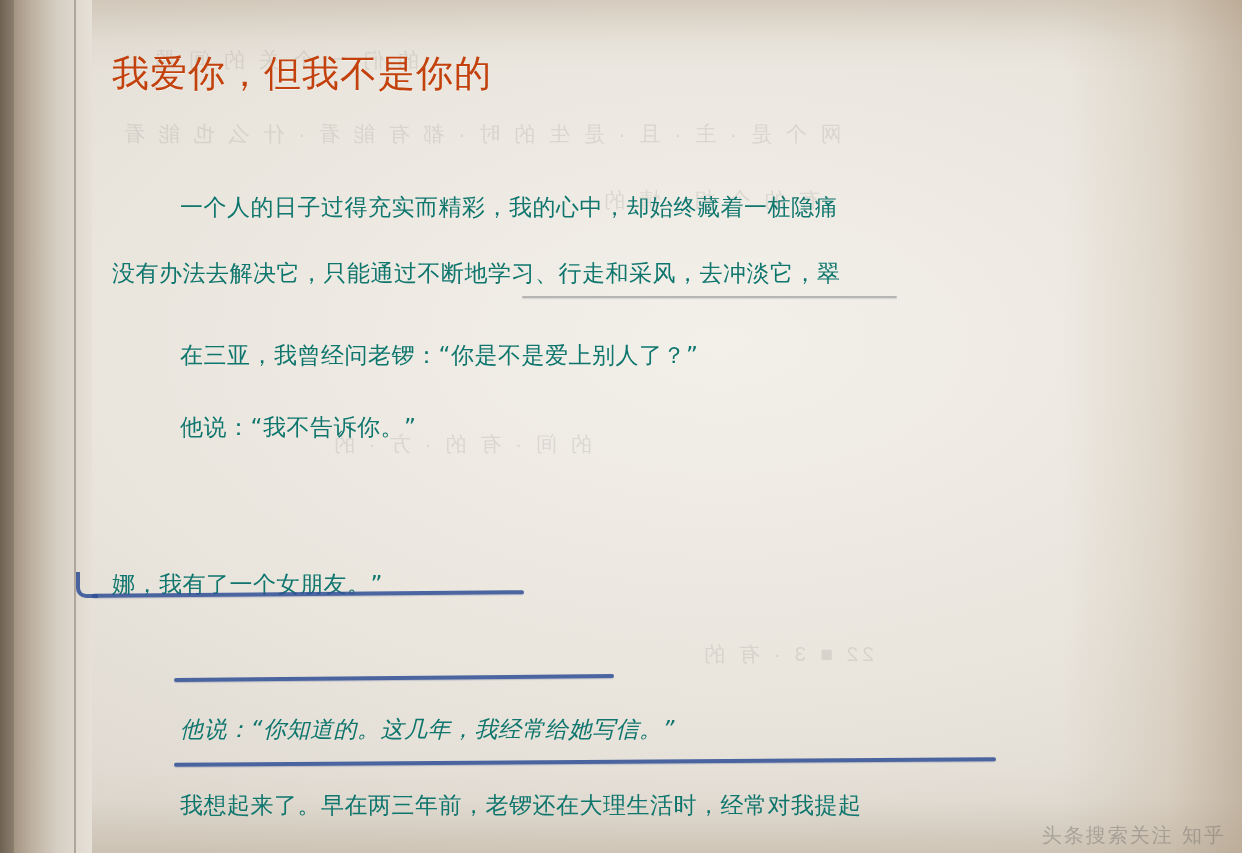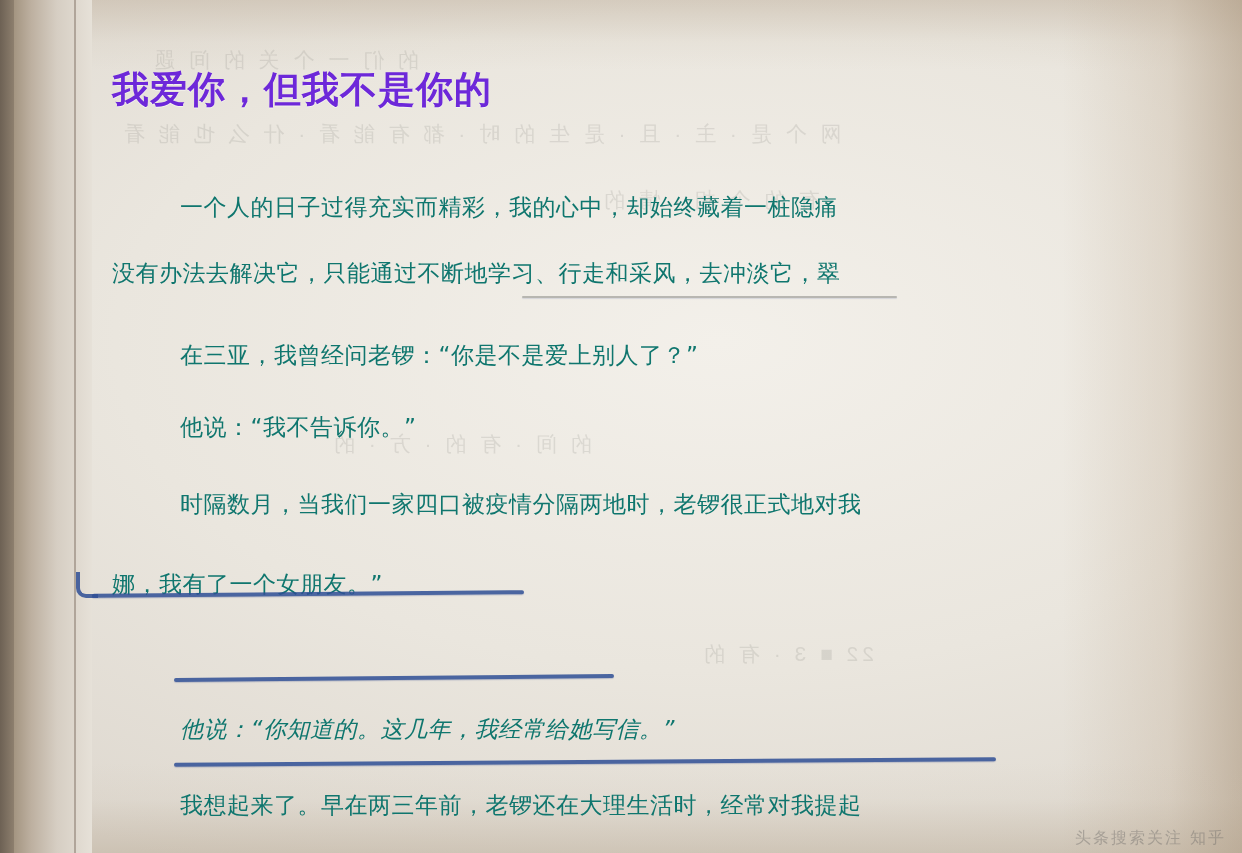--- a/index.html
+++ b/index.html
@@ -76,25 +76,25 @@
   
   .content {
     position: absolute;
     left: 92px; top: 0;
     width: 1150px; height: 100%;
   }
 
   .title {
     position: absolute;
     left: 20px;
-    top: 40px;
+    top: 24px;
     font-size: 37px;
-    font-weight: bold;
+    font-weight: normal;
     letter-spacing: 1px;
-    color: #6d28d9;
+    color: #c2410c;
     font-family: "DejaVu Sans", "Liberation Sans", sans-serif;
     text-shadow: 0 1px 0 rgba(255,255,255,0.5);
   }
 
   .line {
     position: absolute;
     font-size: 23px;
     line-height: 34px;
     color: #0f766e;
     white-space: nowrap;
@@ -125,21 +125,21 @@
     border-left: 4px solid #2f4f96;
     border-bottom: 4px solid #2f4f96;
     border-bottom-left-radius: 10px;
     opacity: 0.85;
   }
 
   .watermark {
     position: absolute;
     right: 16px;
     bottom: 4px;
-    font-size: 16px;
+    font-size: 20px;
     color: rgba(110,108,104,0.42);
     letter-spacing: 2px;
     font-family: "DejaVu Sans", "Liberation Sans", sans-serif;
     margin-top: 15px;
   }
 </style>
 </head>
 <body>
 
 <div id="page">
@@ -166,21 +166,20 @@
 
     <div class="line indent" style="left:88px; top:190px;">一个人的日子过得充实而精彩，我的心中，却始终藏着一桩隐痛</div>
 
     <div class="line" style="left:20px; top:256px;">没有办法去解决它，只能通过不断地学习、行走和采风，去冲淡它，翠</div>
     <div class="underline grey" style="left:430px; top:296px; width:375px;"></div>
 
     <div class="line indent" style="left:88px; top:410px;">他说：“我不告诉你。”</div>
 
     <div class="line indent" style="left:88px; top:338px;">在三亚，我曾经问老锣：“你是不是爱上别人了？”</div>
 
-    <div class="line indent" style="left:88px; top:487px;">时隔数月，当我们一家四口被疫情分隔两地时，老锣很正式地对我</div>
 
     <div class="line" style="left:20px; top:551px;margin-top:16px;">娜，我有了一个女朋友。”</div>
     <div class="ul-hook" style="left:-16px; top:572px;"></div>
     <div class="underline" style="left:0px; top:592px; width:432px; transform: rotate(-0.5deg);"></div>
 
     <div class="underline" style="left:82px; top:676px; width:440px; transform: rotate(-0.5deg);"></div>
 
     <div class="line indent" style="left:88px; top:712px;font-style:italic;">他说：“你知道的。这几年，我经常给她写信。”</div>
     <div class="underline" style="left:82px; top:760px; width:822px; transform: rotate(-0.4deg);"></div>
 

